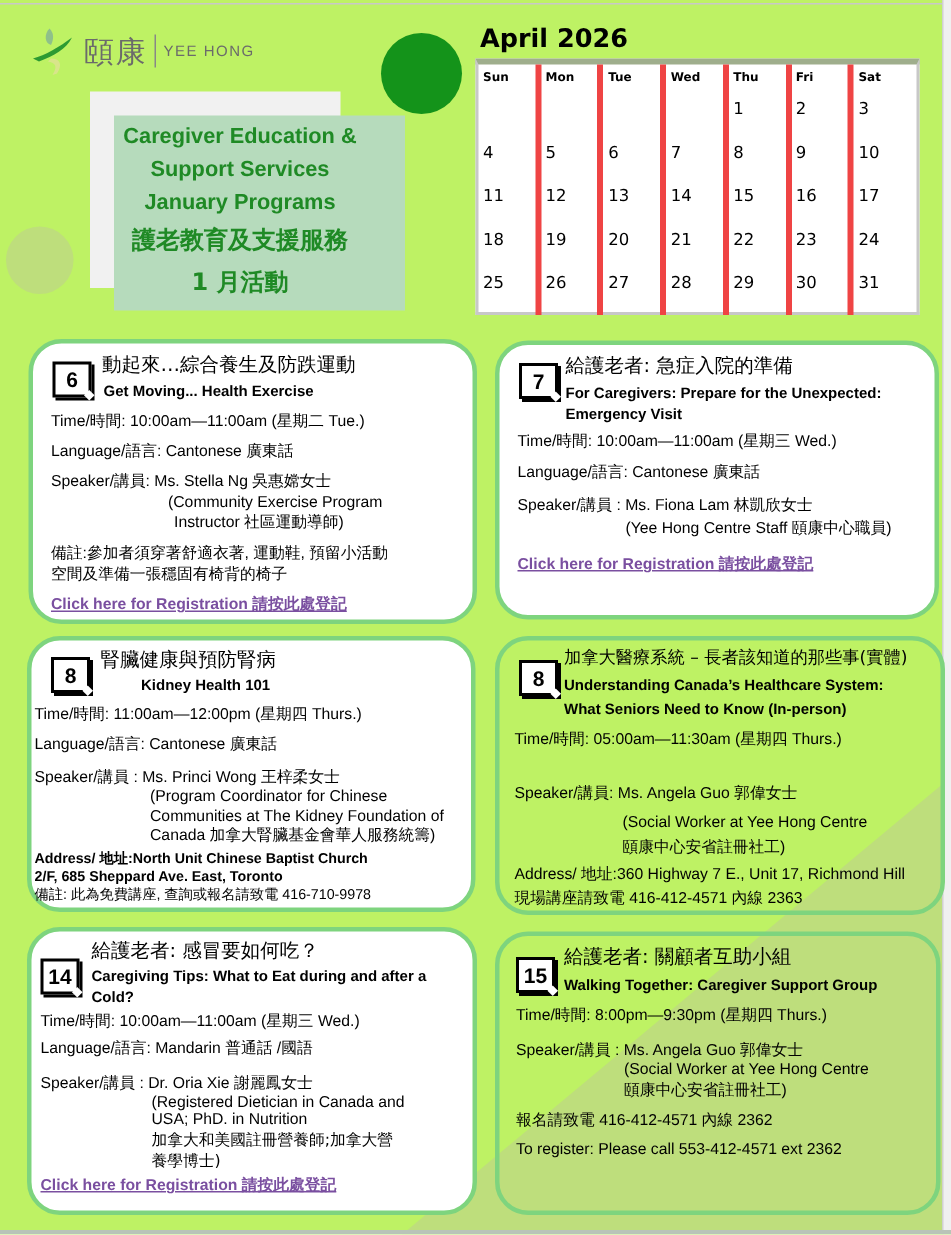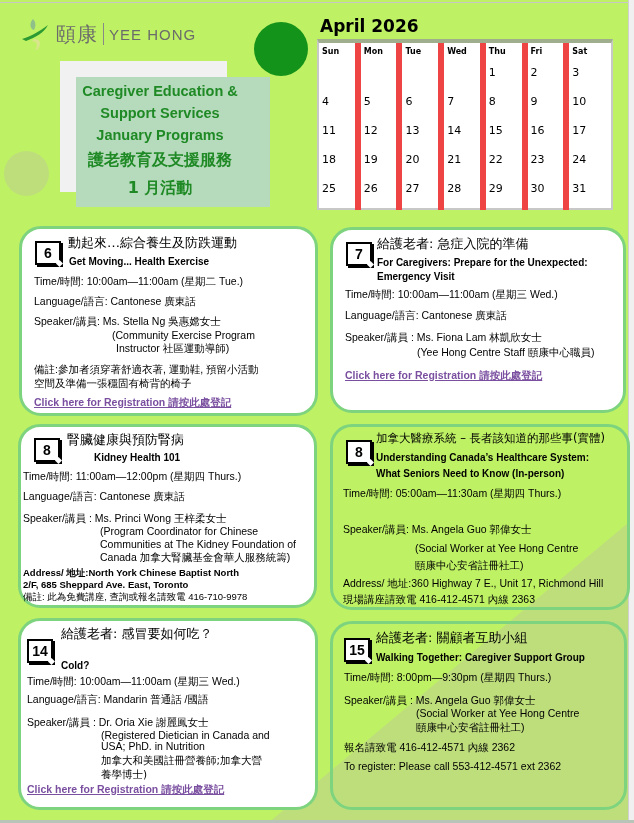--- a/index.html
+++ b/index.html
@@ -11,35 +11,35 @@
   .page-right-strip { position: absolute; right: 0; top: 0; width: 6px; height: 823px; background: #f0f0f0; border-left: 1px solid #d0d0d0; }
   .page-bottom-rule { position: absolute; left: 0; bottom: 0; width: 634px; height: 3px; background: #b8c4b8; }
 
   .triangle { position: absolute; left: 0; top: 0; width: 634px; height: 823px; }
 
   
   .logo { position: absolute; left: 20px; top: 16px; height: 36px; display: flex; align-items: center; }
   .logo-mark { width: 30px; height: 34px; }
   .logo-cn { font-family: "DejaVu Sans", sans-serif; font-size: 20px; color: #6b6b6b; margin-left: 6px; letter-spacing: 1px; }
   .logo-sep { width: 1px; height: 22px; background: #888; margin: 0 5px; }
-  .logo-en { font-size: 15px; color: #6b6b6b; letter-spacing: 1px; font-weight: 500; }
+  .logo-en { font-size: 10px; color: #6b6b6b; letter-spacing: 1px; font-weight: 500; }
 
   .circle-big { position: absolute; left: 254px; top: 22px; width: 54px; height: 54px; border-radius: 50%; background: #14931a; }
   .circle-small { position: absolute; left: 4px; top: 151px; width: 45px; height: 45px; border-radius: 50%; background: #bede7c; }
 
   .title-shadow { position: absolute; left: 60px; top: 61px; width: 167px; height: 131px; background: #f1f1f1; }
   .title-box { position: absolute; left: 76px; top: 77px; width: 194px; height: 130px; background: #b6dbbc; }
   .title-text { position: absolute; left: 60px; top: 80px; width: 200px; text-align: center; color: #1f8a25; font-weight: bold; }
   .title-text .en { font-size: 14.5px; line-height: 22px; display: block; }
   .title-text .cn { font-family: "DejaVu Sans", sans-serif; font-size: 16px; line-height: 28px; display: block; font-weight: bold; }
 
   
   .cal-title { position: absolute; left: 320px; top: 16px; font-size: 17px; font-weight: 900; font-family: "DejaVu Sans", sans-serif; }
   .cal { position: absolute; left: 317px; top: 39px; width: 296px; height: 171px; border: 2px solid #c8c8c8; border-top: 4px solid #9fae8c; display: grid; grid-template-columns: repeat(7, 1fr); background: #fff; }
-  .cal-col { border-right: 6px solid #ef4444; position: relative; }
+  .cal-col { border-right: 4px solid #ef4444; position: relative; }
   .cal-col:last-child { border-right: none; }
   .cal-head { font-family: "DejaVu Sans", sans-serif; font-size: 8px; font-weight: bold; padding: 4px 0 0 3px; height: 22px; }
   .cal-cell { font-family: "DejaVu Sans", sans-serif; font-size: 11px; padding-left: 3px; height: 29px; line-height: 16px; }
 
   
   .card { position: absolute; border: 3px solid #7ed47e; border-radius: 22px; background: #fff; padding: 0 6px 0 12px; }
   .card.transparent { background: transparent; }
   .badge { position: absolute; width: 26px; height: 24px; border: 2px solid #000; border-radius: 0 0 0 0; background: #fff; font-weight: bold; font-size: 14px; text-align: center; line-height: 20px; box-shadow: 2px 2px 0 #000; }
   .badge::after { content: ""; position: absolute; right: -3px; bottom: -3px; width: 5px; height: 5px; background: #fff; transform: rotate(45deg); }
   .card-cn-title { position: absolute; font-family: "DejaVu Sans", sans-serif; font-size: 13px; }
@@ -177,41 +177,42 @@
   <div class="card" style="left:18px; top:424px; width:299px; height:184px;">
     <div class="badge" style="left:13px; top:11px;">8</div>
     <div class="card-cn-title" style="left:46px; top:4px;">腎臟健康與預防腎病</div>
     <div class="card-en-title" style="left:57px; top:24px;padding-left:16px;">Kidney Health 101</div>
     <div class="row" style="left:2px; top:43px;">Time/時間:  11:00am—12:00pm (星期四 Thurs.)</div>
     <div class="row" style="left:2px; top:63px;">Language/語言: Cantonese 廣東話</div>
     <div class="row" style="left:2px; top:85px;">Speaker/講員 : Ms. Princi Wong 王梓柔女士</div>
     <div class="indent" style="left:79px; top:98px;">(Program Coordinator for Chinese</div>
     <div class="indent" style="left:79px; top:111px;">Communities at The Kidney Foundation of</div>
     <div class="indent" style="left:79px; top:124px;">Canada 加拿大腎臟基金會華人服務統籌)</div>
-    <div class="row bold" style="left:2px; top:139px;">Address/ 地址:North York Chinese Baptist North</div>
+    <div class="row bold" style="left:2px; top:139px;">Address/ 地址:North Unit Chinese Baptist Church</div>
     <div class="row bold" style="left:2px; top:151px;">2/F, 685 Sheppard Ave. East, Toronto</div>
     <div class="row small" style="left:2px; top:163px;">備註: 此為免費講座, 查詢或報名請致電 416-710-9978</div>
   </div>
 
   <div class="card transparent" style="left:330px; top:424px; width:300px; height:186px;">
     <div class="badge" style="left:13px; top:13px;">8</div>
     <div class="card-cn-title" style="left:43px; top:4px; font-size:11.5px;">加拿大醫療系統 –  長者該知道的那些事(實體)</div>
     <div class="card-en-title" style="left:43px; top:24px;">Understanding Canada’s Healthcare System:</div>
     <div class="card-en-title" style="left:43px; top:40px;">What Seniors Need to Know (In-person)</div>
     <div class="row" style="left:10px; top:60px;">Time/時間:  05:00am—11:30am (星期四 Thurs.)</div>
     <div class="row" style="left:10px; top:96px;">Speaker/講員:  Ms. Angela Guo 郭偉女士</div>
     <div class="indent" style="left:82px; top:115px;">(Social Worker at Yee Hong Centre</div>
     <div class="indent" style="left:82px; top:132px;">頤康中心安省註冊社工)</div>
     <div class="row" style="left:10px; top:150px;">Address/ 地址:360 Highway 7 E., Unit 17, Richmond Hill</div>
     <div class="row" style="left:10px; top:166px;">現場講座請致電 416-412-4571 內線 2363</div>
   </div>
 
   <div class="card" style="left:18px; top:618px; width:300px; height:192px;">
     <div class="badge" style="left:6px; top:18px;">14</div>
     <div class="card-cn-title" style="left:40px; top:4px;">給護老者: 感冒要如何吃？</div>
+    <div class="card-en-title" style="left:40px; top:24px;">Caregiving Tips: What to Eat during and after a</div>
     <div class="card-en-title" style="left:40px; top:38px;">Cold?</div>
     <div class="row" style="left:6px; top:54px;">Time/時間:  10:00am—11:00am (星期三 Wed.)</div>
     <div class="row" style="left:6px; top:72px;">Language/語言:  Mandarin 普通話  /國語</div>
     <div class="row" style="left:6px; top:95px;">Speaker/講員 : Dr. Oria Xie 謝麗鳳女士</div>
     <div class="indent" style="left:80px; top:108px;">(Registered Dietician in Canada and</div>
     <div class="indent" style="left:80px; top:119px;">USA; PhD. in Nutrition</div>
     <div class="indent cn" style="left:80px; top:133px;">加拿大和美國註冊營養師;加拿大營</div>
     <div class="indent cn" style="left:80px; top:147px;">養學博士)</div>
     <a class="link" style="left:6px; top:162px;">Click here for Registration 請按此處登記</a>
   </div>

